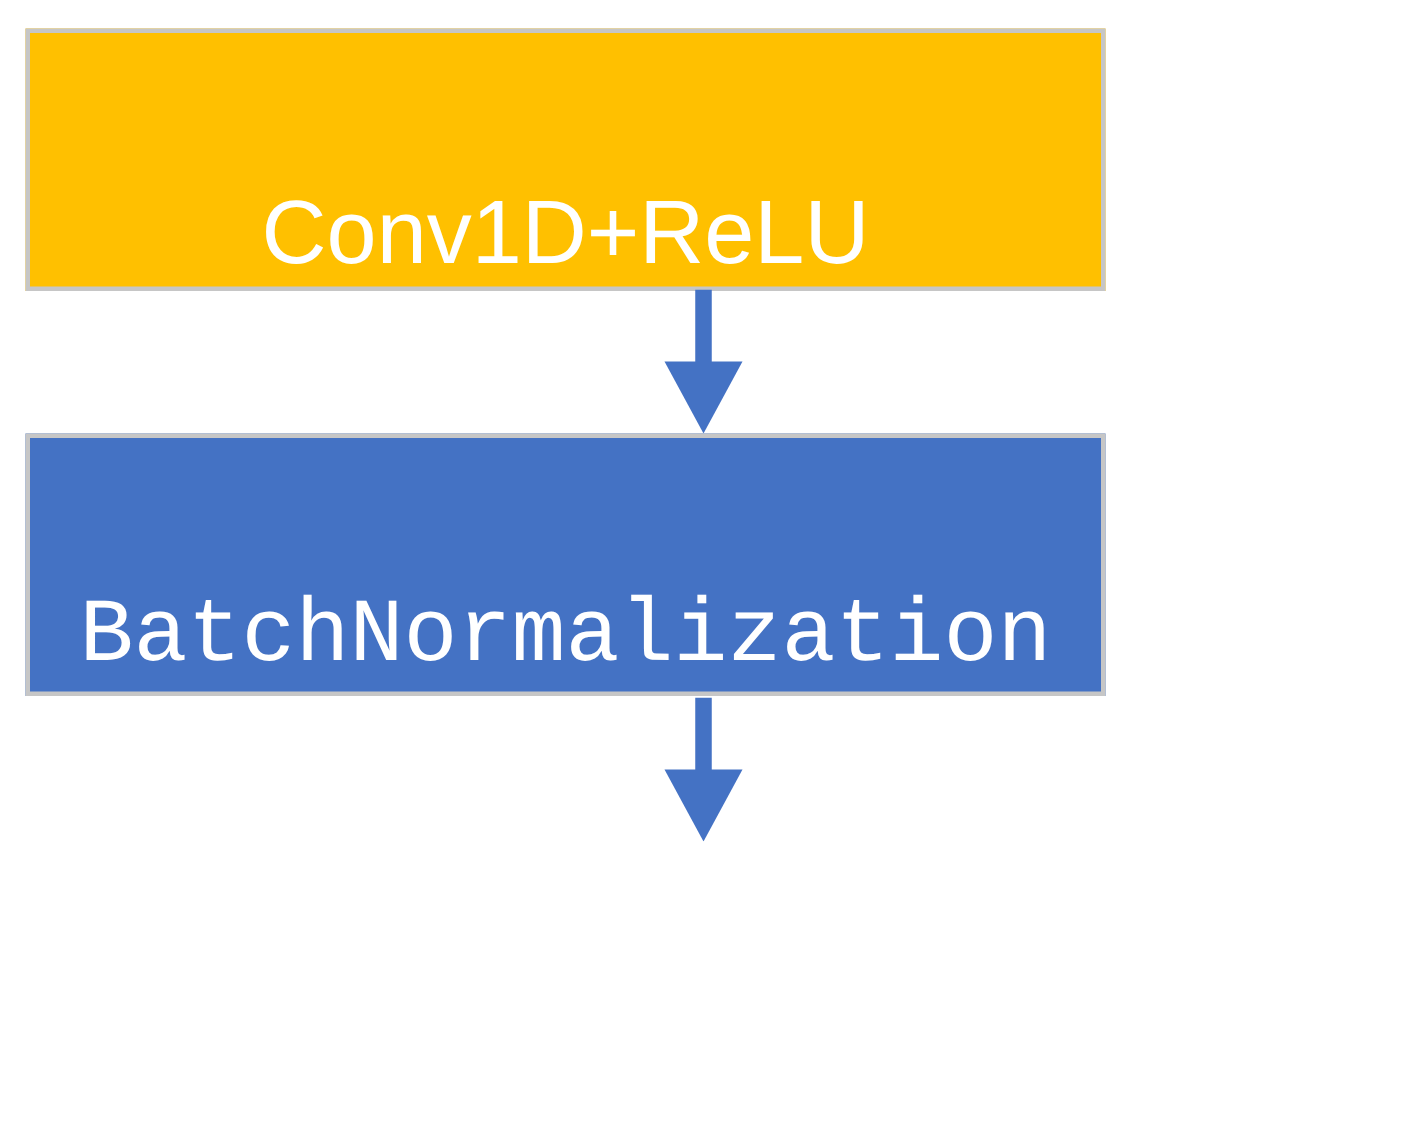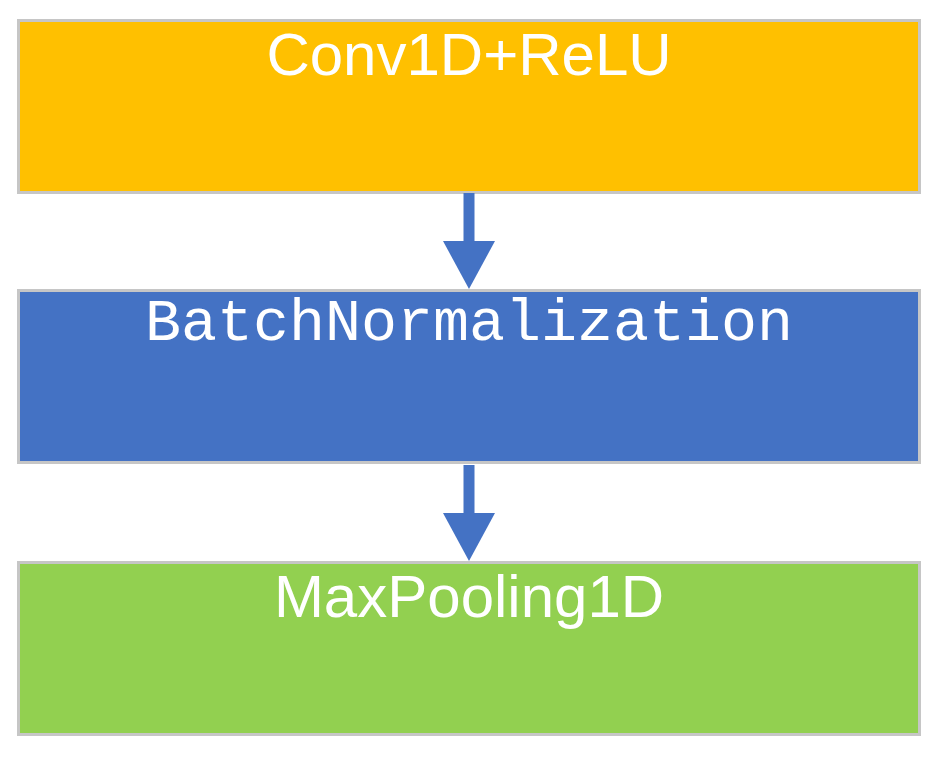--- a/index.html
+++ b/index.html
@@ -11,26 +11,26 @@
     position: relative;
     width: 951px;
     height: 763px;
     background: #ffffff;
     font-family: "Liberation Sans", sans-serif;
     overflow: hidden;
   }
   .layer-box {
     position: absolute;
     left: 17px;
-    width: 904px;
+    width: 720px;
     height: 175px;
     box-sizing: border-box;
     border: 3px solid #c6c6c6;
     display: flex;
-    align-items: flex-start;
+    align-items: flex-end;
     justify-content: center;
   }
   .layer-box .label {
     color: #ffffff;
     font-size: 60px;
     font-weight: 400;
     letter-spacing: 0px;
     white-space: nowrap;
     transform: translateY(-2px);
   }
@@ -62,17 +62,14 @@
 
   <div class="layer-box" id="box-bn" style="background-color: rgb(68, 114, 196); border-color: rgb(198, 198, 198);">
     <span class="label">BatchNormalization</span>
   </div>
 
   <svg class="connector" id="arrow-2" viewBox="0 0 60 96">
     <rect x="24.5" y="0" width="11" height="52" fill="#4472C4"></rect>
     <polygon points="4,48 56,48 30,96" fill="#4472C4"></polygon>
   </svg>
 
-  <div class="layer-box" id="box-pool" style="background-color: rgb(146, 208, 80); border-color: rgb(198, 198, 198);">
-    <span class="label">MaxPooling1D</span>
-  </div>
 
 </div>
 
 </body></html>

